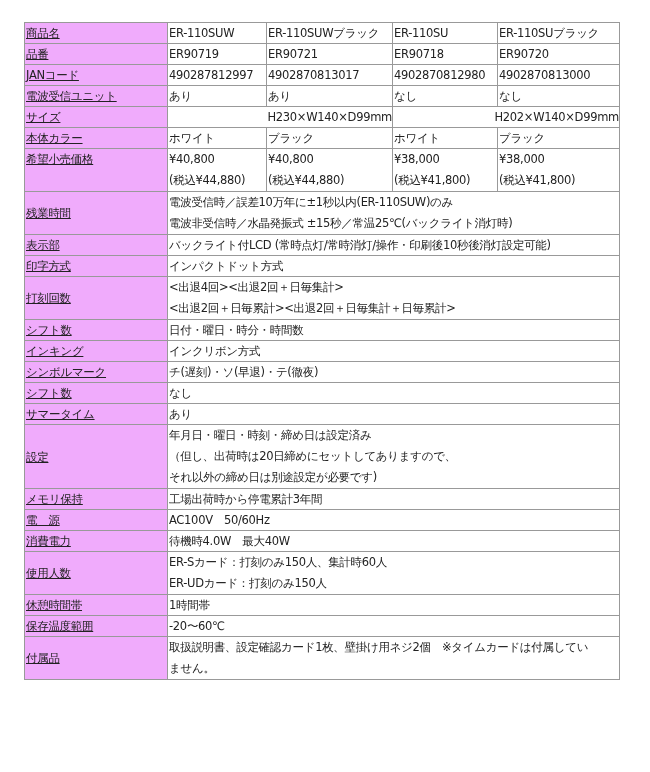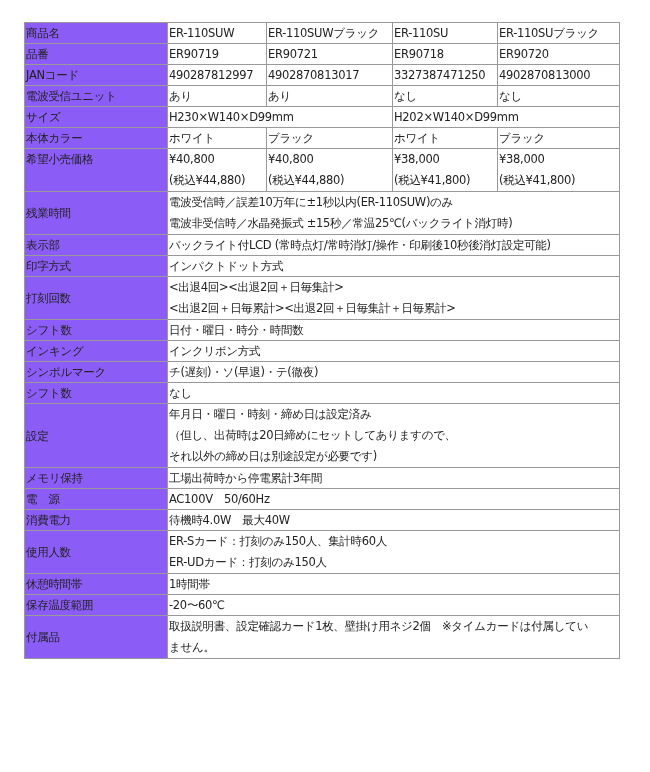--- a/index.html
+++ b/index.html
@@ -2,22 +2,22 @@
 <html><head>
 <meta charset="utf-8">
 <style>
   html, body { margin: 0; padding: 0; background: #ffffff; }
   body { width: 650px; height: 772px; position: relative; overflow: hidden;
          font-family: "DejaVu Sans", "Liberation Sans", sans-serif; font-size: 11.5px; color: #222; }
   table.spec { position: absolute; left: 24px; top: 22px; width: 595px;
                border-collapse: collapse; table-layout: fixed; }
   table.spec td { border: 1px solid #999; padding: 0 0 0 1px; height: 20px; line-height: 20px;
                   vertical-align: middle; white-space: nowrap; overflow: hidden; letter-spacing: -0.3px; }
-  table.spec td.lbl { background: #8b5cf6; width: 142px; }
-  table.spec td.c { text-align: left; margin-top: 28px; }
+  table.spec td.lbl { background: #f0abfc; width: 142px; text-decoration: underline; }
+  table.spec td.c { text-align: right; margin-top: 28px; }
   table.spec td.ml { line-height: 21px; white-space: normal; }
   .line { display: block; }
 </style>
 </head>
 <body>
 
 <table class="spec">
   <colgroup>
     <col style="width:143px">
     <col style="width:99px">
@@ -37,21 +37,21 @@
       <td class="lbl">品番</td>
       <td>ER90719</td>
       <td>ER90721</td>
       <td>ER90718</td>
       <td>ER90720</td>
     </tr>
     <tr>
       <td class="lbl">JANコード</td>
       <td>490287812997</td>
       <td>4902870813017</td>
-      <td>3327387471250</td>
+      <td>4902870812980</td>
       <td>4902870813000</td>
     </tr>
     <tr>
       <td class="lbl">電波受信ユニット</td>
       <td>あり</td>
       <td>あり</td>
       <td>なし</td>
       <td>なし</td>
     </tr>
     <tr>
@@ -131,20 +131,26 @@
           <span class="line">チ(遅刻)・ソ(早退)・テ(徹夜)</span>
         </td>
       </tr>
       <tr>
         <td class="lbl">シフト数</td>
         <td colspan="4" class="">
           <span class="line">なし</span>
         </td>
       </tr>
       <tr>
+        <td class="lbl">サマータイム</td>
+        <td colspan="4" class="">
+          <span class="line">あり</span>
+        </td>
+      </tr>
+      <tr>
         <td class="lbl">設定</td>
         <td colspan="4" class="ml">
           <span class="line">年月日・曜日・時刻・締め日は設定済み</span>
           <span class="line">（但し、出荷時は20日締めにセットしてありますので、</span>
           <span class="line">それ以外の締め日は別途設定が必要です)</span>
         </td>
       </tr>
       <tr>
         <td class="lbl">メモリ保持</td>
         <td colspan="4" class="">

